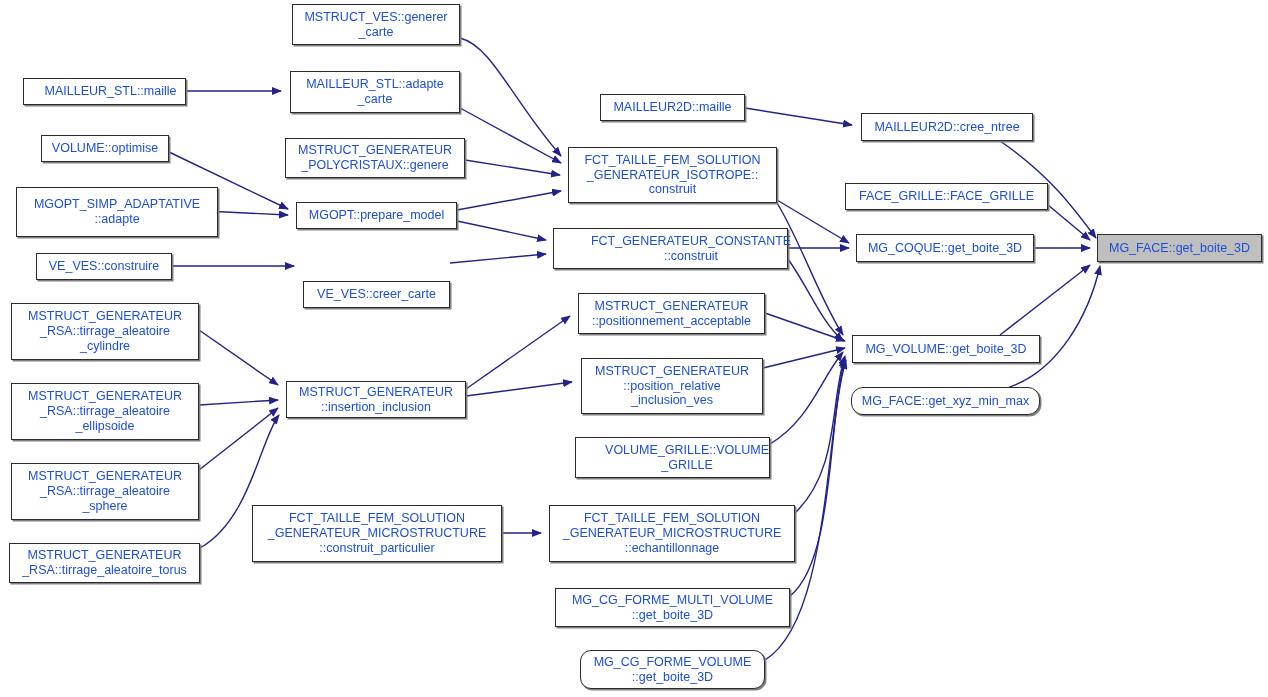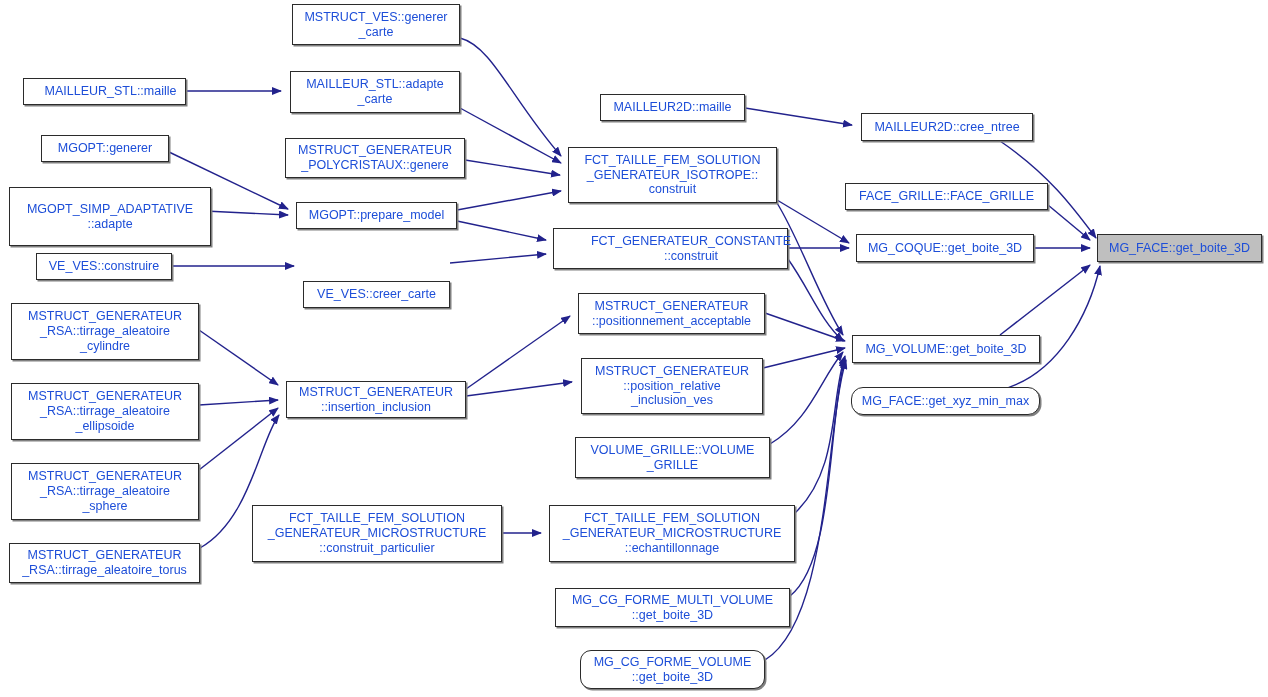--- a/index.html
+++ b/index.html
@@ -71,35 +71,35 @@
       <span>MAILLEUR_STL::adapte
 _carte</span>
     </div>
     <div class="nodebox" style="left: 600px; top: 94px; width: 145px; height: 27px;">
       <span>MAILLEUR2D::maille</span>
     </div>
     <div class="nodebox" style="left: 861px; top: 113px; width: 172px; height: 28px;">
       <span>MAILLEUR2D::cree_ntree</span>
     </div>
     <div class="nodebox" style="left: 41px; top: 135px; width: 128px; height: 27px;">
-      <span>MGOPT::generer</span>
+      <span>VOLUME::optimise</span>
     </div>
     <div class="nodebox" style="left: 285px; top: 138px; width: 180px; height: 40px;">
       <span>MSTRUCT_GENERATEUR
 _POLYCRISTAUX::genere</span>
     </div>
     <div class="nodebox" style="left: 568px; top: 147px; width: 209px; height: 56px;">
       <span>FCT_TAILLE_FEM_SOLUTION
 _GENERATEUR_ISOTROPE::
 construit</span>
     </div>
     <div class="nodebox" style="left: 845px; top: 183px; width: 203px; height: 27px;">
       <span>FACE_GRILLE::FACE_GRILLE</span>
     </div>
-    <div class="nodebox" style="left: 9px; top: 187px; width: 202px; height: 59px;">
+    <div class="nodebox" style="left: 16px; top: 187px; width: 202px; height: 50px;">
       <span>MGOPT_SIMP_ADAPTATIVE
 ::adapte</span>
     </div>
     <div class="nodebox" style="left: 296px; top: 202px; width: 161px; height: 27px;">
       <span>MGOPT::prepare_model</span>
     </div>
     <div class="nodebox" style="left: 553px; top: 228px; width: 235px; height: 41px; padding-left: 41px;">
       <span>FCT_GENERATEUR_CONSTANTE
 ::construit</span>
     </div>
@@ -137,21 +137,21 @@
 ::insertion_inclusion</span>
     </div>
     <div class="nodebox" style="left: 11px; top: 383px; width: 188px; height: 57px;">
       <span>MSTRUCT_GENERATEUR
 _RSA::tirrage_aleatoire
 _ellipsoide</span>
     </div>
     <div class="nodebox" style="left: 851px; top: 387px; width: 189px; height: 28px; border-radius: 12px;">
       <span>MG_FACE::get_xyz_min_max</span>
     </div>
-    <div class="nodebox" style="left: 575px; top: 437px; width: 195px; height: 41px;">
+    <div class="nodebox" style="left: 575px; top: 437px; width: 195px; height: 41px; justify-content: flex-end;">
       <span>VOLUME_GRILLE::VOLUME
 _GRILLE</span>
     </div>
     <div class="nodebox" style="left: 11px; top: 463px; width: 188px; height: 57px;">
       <span>MSTRUCT_GENERATEUR
 _RSA::tirrage_aleatoire
 _sphere</span>
     </div>
     <div class="nodebox" style="left: 252px; top: 505px; width: 250px; height: 57px;">
       <span>FCT_TAILLE_FEM_SOLUTION

